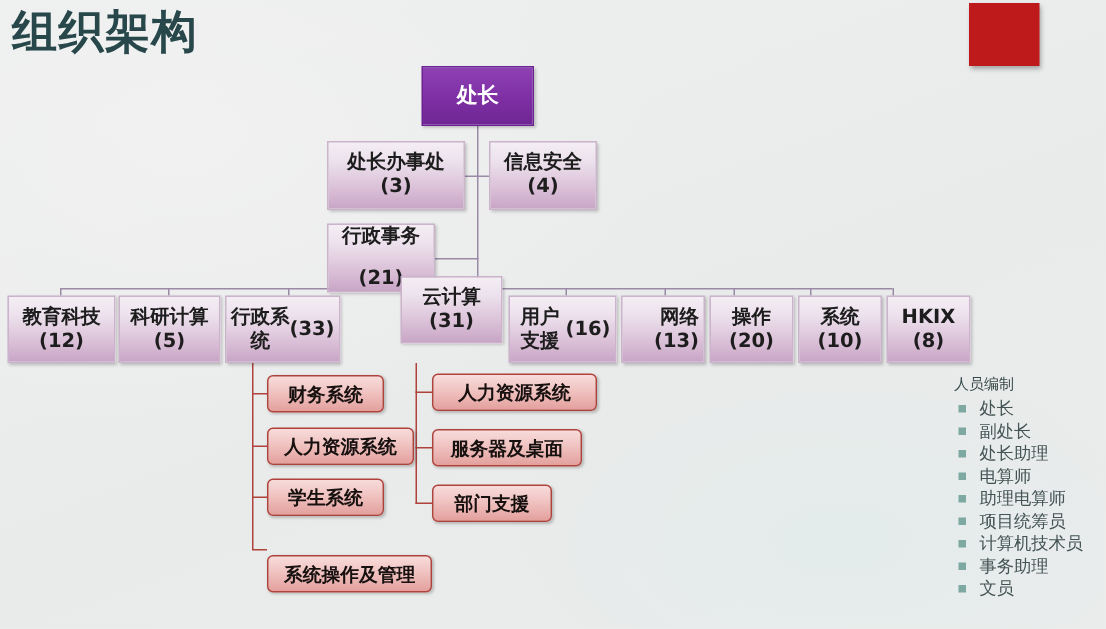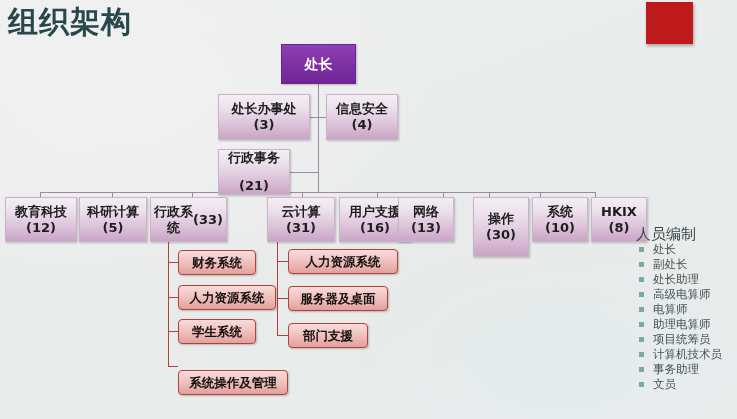--- a/index.html
+++ b/index.html
@@ -105,25 +105,26 @@
 
   .node .ln { display: block; }
 
   
   #legend {
     position: absolute;
     left: 629px; top: 226px;
     width: 108px;
   }
   #legend-title {
-    font-size: 15px;
+    font-size: 10px;
     color: #3a4a4a;
     line-height: 16px;
     padding-left: 7px;
     white-space: nowrap;
+    margin-top: 23px;
   }
   #legend ul { list-style: none; }
   #legend li {
     position: relative;
     font-size: 11.5px;
     line-height: 15px;
     color: #445354;
     padding-left: 24px;
     white-space: nowrap;
   }
@@ -200,38 +201,38 @@
   <div class="node mauve" style="left:79px; top:197px; width:68px; height:45px; flex-direction:column;">
     <span class="ln">科研计算</span>
     <span class="ln">(5)</span>
   </div>
 
   <div class="node mauve" style="left:150px; top:197px; width:77px; height:45px; flex-direction:row;">
     <span class="ln">行政系统</span>
     <span class="ln">(33)</span>
   </div>
 
-  <div class="node mauve" style="left:267px; top:197px; width:68px; height:45px; flex-direction:column;">
+  <div class="node mauve" style="left:267px; top:184px; width:68px; height:45px; flex-direction:column;">
     <span class="ln">云计算</span>
     <span class="ln">(31)</span>
   </div>
 
-  <div class="node mauve" style="left:339px; top:197px; width:72px; height:45px; flex-direction:column;">
+  <div class="node mauve" style="left:339px; top:197px; width:72px; height:45px; flex-direction:row;">
     <span class="ln">用户支援</span>
     <span class="ln">(16)</span>
   </div>
 
-  <div class="node mauve" style="left:398px; top:197px; width:56px; height:45px; flex-direction:column;">
+  <div class="node mauve" style="left:414px; top:197px; width:56px; height:45px; flex-direction:column;align-items:flex-end;">
     <span class="ln">网络</span>
     <span class="ln">(13)</span>
   </div>
 
-  <div class="node mauve" style="left:473px; top:197px; width:56px; height:60px; flex-direction:column;">
+  <div class="node mauve" style="left:473px; top:197px; width:56px; height:45px; flex-direction:column;">
     <span class="ln">操作</span>
-    <span class="ln">(30)</span>
+    <span class="ln">(20)</span>
   </div>
 
   <div class="node mauve" style="left:532px; top:197px; width:56px; height:45px; flex-direction:column;">
     <span class="ln">系统</span>
     <span class="ln">(10)</span>
   </div>
 
   <div class="node mauve" style="left:591px; top:197px; width:56px; height:45px; flex-direction:column;">
     <span class="ln">HKIX</span>
     <span class="ln">(8)</span>
@@ -264,21 +265,20 @@
   <div class="node sub" style="left:288px; top:323px; width:80px; height:25px;">
     <span class="ln">部门支援</span>
   </div>
 
   <div id="legend">
     <div id="legend-title">人员编制</div>
     <ul>
       <li><span class="bullet"></span><span>处长</span></li>
       <li><span class="bullet"></span><span>副处长</span></li>
       <li><span class="bullet"></span><span>处长助理</span></li>
-      <li><span class="bullet"></span><span>高级电算师</span></li>
       <li><span class="bullet"></span><span>电算师</span></li>
       <li><span class="bullet"></span><span>助理电算师</span></li>
       <li><span class="bullet"></span><span>项目统筹员</span></li>
       <li><span class="bullet"></span><span>计算机技术员</span></li>
       <li><span class="bullet"></span><span>事务助理</span></li>
       <li><span class="bullet"></span><span>文员</span></li>
     </ul>
   </div>
 
 </div>

